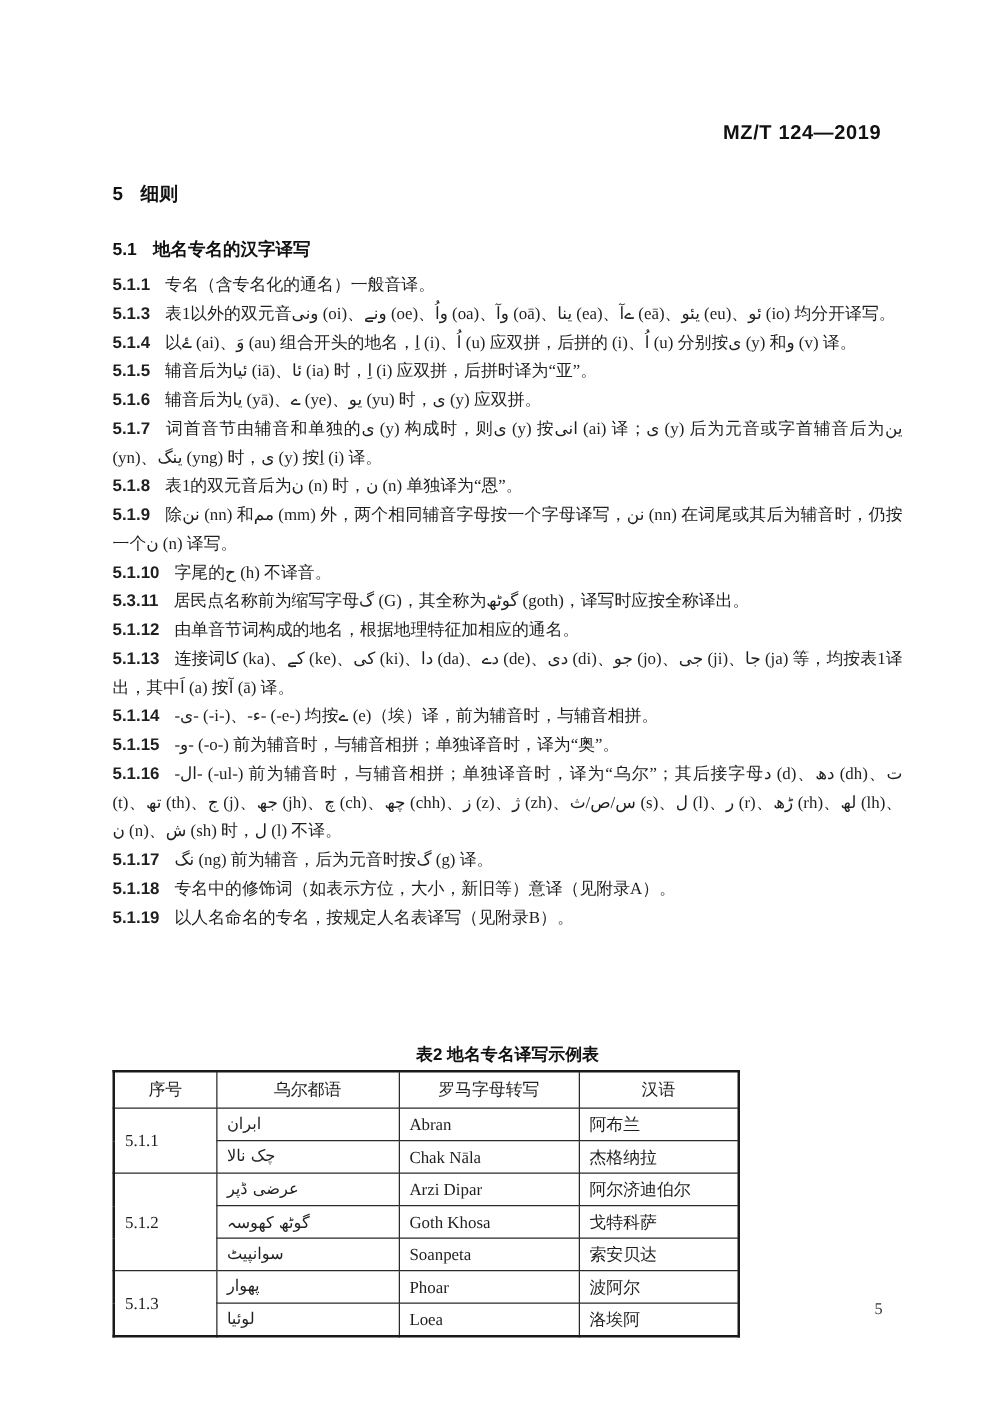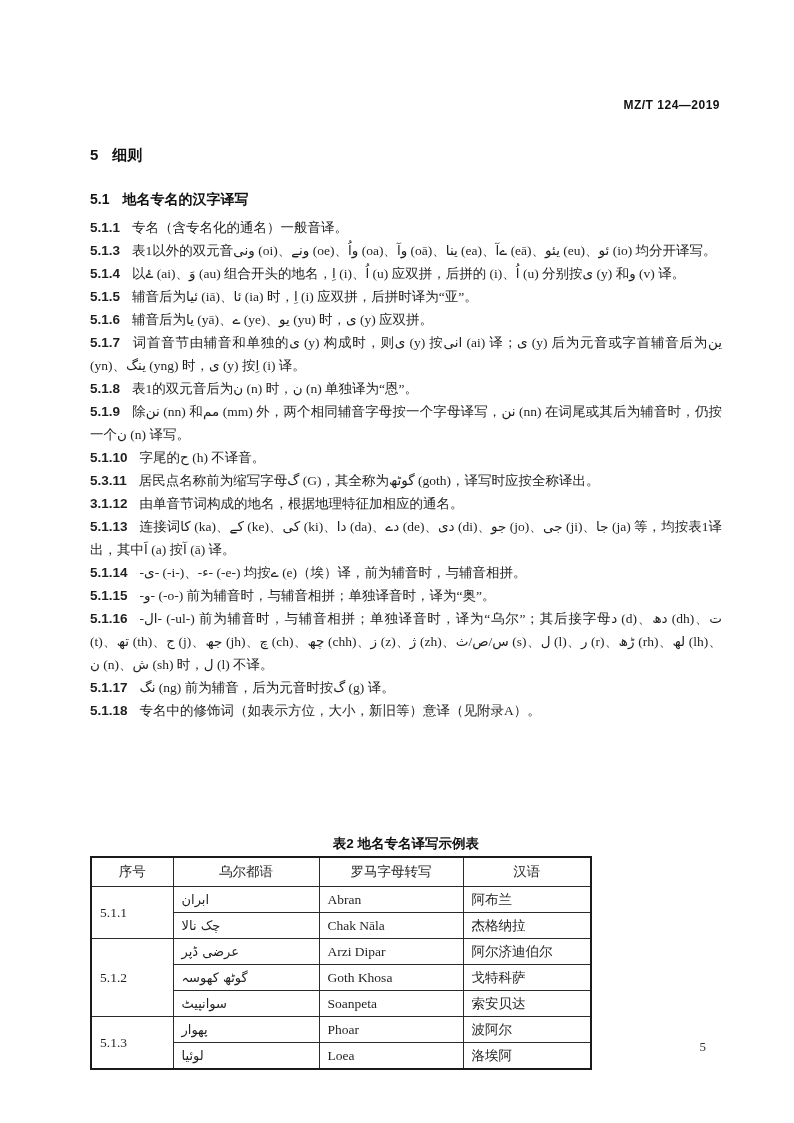--- a/index.html
+++ b/index.html
@@ -2,23 +2,23 @@
 <html><head>
 <meta charset="utf-8">
 <style>
   html,body{margin:0;padding:0;background:#fff;}
   .page{
     position:relative;width:794px;height:1123px;background:#ffffff;
     font-family:"Liberation Serif","DejaVu Serif","DejaVu Sans",serif;
     color:#1f1f1f;overflow:hidden;
   }
   .doc-code{
-    position:absolute;top:98px;right:74px;
+    position:absolute;top:98px;right:89px;
     font-family:"Liberation Sans","DejaVu Sans",sans-serif;
-    font-weight:700;font-size:12px;letter-spacing:.5px;color:#111;text-align:right;
+    font-weight:700;font-size:16px;letter-spacing:.5px;color:#111;text-align:right;
   }
   .sec-heading{
     position:absolute;left:90px;top:146px;margin:0;
     font-family:"Liberation Sans","DejaVu Sans",sans-serif;
     font-weight:700;font-size:15px;color:#111;
   }
   .sec-heading .num{margin-right:14px;}
   .subsec-heading{
     position:absolute;left:90px;top:191px;margin:0;
     font-family:"Liberation Sans","DejaVu Sans",sans-serif;
@@ -73,27 +73,28 @@
     <p class="clause"><span class="cnum">5.1.1</span><span>专名（含专名化的通名）一般音译。</span></p>
     <p class="clause"><span class="cnum">5.1.3</span><span>表1以外的双元音ونی (oi)、ونے (oe)、واُ (oa)、وآ (oā)、ینا (ea)、ےآ (eā)、یئو (eu)、ئو (io) 均分开译写。</span></p>
     <p class="clause"><span class="cnum">5.1.4</span><span>以ۓ (ai)、وَ (au) 组合开头的地名，اِ (i)、اُ (u) 应双拼，后拼的 (i)、اُ (u) 分别按ی (y) 和و (v) 译。</span></p>
     <p class="clause"><span class="cnum">5.1.5</span><span>辅音后为ئیا (iā)、ئا (ia) 时，اِ (i) 应双拼，后拼时译为“亚”。</span></p>
     <p class="clause"><span class="cnum">5.1.6</span><span>辅音后为یا (yā)、ے (ye)、یو (yu) 时，ی (y) 应双拼。</span></p>
     <p class="clause"><span class="cnum">5.1.7</span><span>词首音节由辅音和单独的ی (y) 构成时，则ی (y) 按انی (ai) 译；ی (y) 后为元音或字首辅音后为ین (yn)、ینگ (yng) 时，ی (y) 按اِ (i) 译。</span></p>
     <p class="clause"><span class="cnum">5.1.8</span><span>表1的双元音后为ن (n) 时，ن (n) 单独译为“恩”。</span></p>
     <p class="clause"><span class="cnum">5.1.9</span><span>除نن (nn) 和مم (mm) 外，两个相同辅音字母按一个字母译写，نن (nn) 在词尾或其后为辅音时，仍按一个ن (n) 译写。</span></p>
     <p class="clause"><span class="cnum">5.1.10</span><span>字尾的ح (h) 不译音。</span></p>
     <p class="clause"><span class="cnum">5.3.11</span><span>居民点名称前为缩写字母گ (G)，其全称为گوٹھ (goth)，译写时应按全称译出。</span></p>
-    <p class="clause"><span class="cnum">3.1.12</span><span>由单音节词构成的地名，根据地理特征加相应的通名。</span></p>
+    <p class="clause"><span class="cnum">5.1.12</span><span>由单音节词构成的地名，根据地理特征加相应的通名。</span></p>
     <p class="clause"><span class="cnum">5.1.13</span><span>连接词کا (ka)、کے (ke)、کی (ki)、دا (da)、دے (de)、دی (di)、جو (jo)、جی (ji)、جا (ja) 等，均按表1译出，其中اَ (a) 按آ (ā) 译。</span></p>
     <p class="clause"><span class="cnum">5.1.14</span><span>-ی- (-i-)、-ء- (-e-) 均按ے (e)（埃）译，前为辅音时，与辅音相拼。</span></p>
     <p class="clause"><span class="cnum">5.1.15</span><span>-و- (-o-) 前为辅音时，与辅音相拼；单独译音时，译为“奥”。</span></p>
     <p class="clause"><span class="cnum">5.1.16</span><span>-ال- (-ul-) 前为辅音时，与辅音相拼；单独译音时，译为“乌尔”；其后接字母د (d)、دھ (dh)、ت (t)、تھ (th)、ج (j)、جھ (jh)、چ (ch)、چھ (chh)、ز (z)、ژ (zh)、س/ص/ث (s)、ل (l)、ر (r)、ڑھ (rh)、لھ (lh)、ن (n)、ش (sh) 时，ل (l) 不译。</span></p>
     <p class="clause"><span class="cnum">5.1.17</span><span>نگ (ng) 前为辅音，后为元音时按گ (g) 译。</span></p>
     <p class="clause"><span class="cnum">5.1.18</span><span>专名中的修饰词（如表示方位，大小，新旧等）意译（见附录A）。</span></p>
+    <p class="clause"><span class="cnum">5.1.19</span><span>以人名命名的专名，按规定人名表译写（见附录B）。</span></p>
   </div>
 
   <p class="tbl-title">表2 地名专名译写示例表</p>
 
   <table class="example">
     <colgroup>
       <col style="width:82px">
         <col style="width:146px">
         <col style="width:144px">
         <col>

